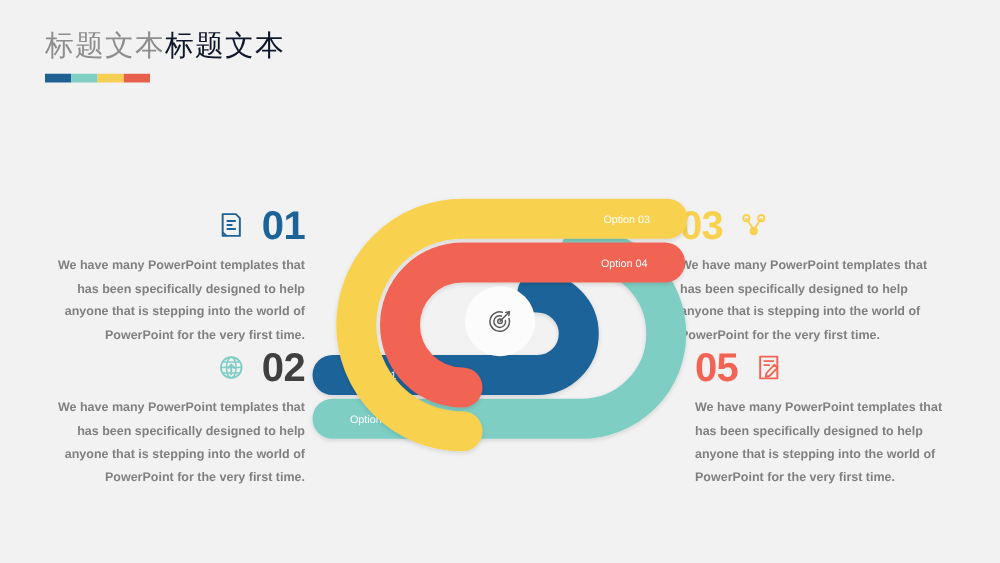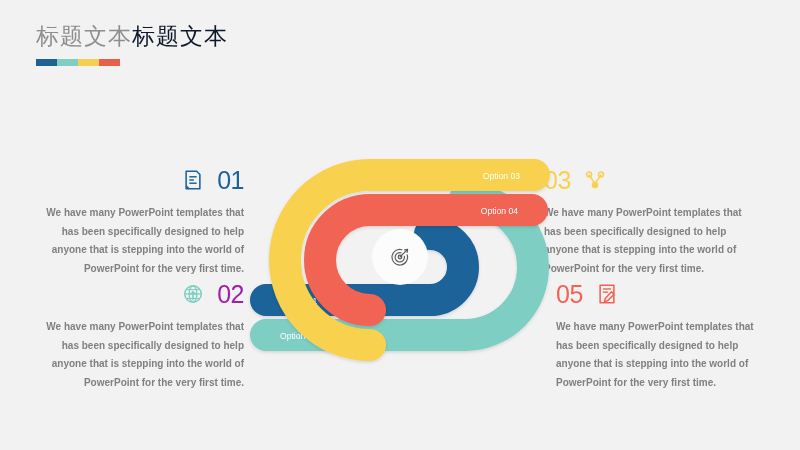--- a/index.html
+++ b/index.html
@@ -48,22 +48,22 @@
   .info-block .head {
     display: flex;
     align-items: center;
     gap: 13px;
     height: 34px;
   }
   .info-block.right .head { justify-content: flex-start; }
   .info-block.left  .head { justify-content: flex-end; }
 
   .info-block .num {
-    font-size: 25px;
-    font-weight: normal;
+    font-size: 32px;
+    font-weight: bold;
     letter-spacing: -0.5px;
     line-height: 1;
   }
   .info-block .ico {
     width: 22px;
     height: 22px;
     display: block;
     flex: 0 0 22px;
   }
   .info-block .body {
@@ -132,21 +132,21 @@
     <span class="ico">
       <svg viewBox="0 0 24 24" width="22" height="22">
         <circle cx="12" cy="12" r="9" fill="none" stroke="#7ecec4" stroke-width="1.6"></circle>
         <ellipse cx="12" cy="12" rx="4.2" ry="9" fill="none" stroke="#7ecec4" stroke-width="1.4"></ellipse>
         <line x1="3" y1="12" x2="21" y2="12" stroke="#7ecec4" stroke-width="1.4"></line>
         <line x1="4.6" y1="7.2" x2="19.4" y2="7.2" stroke="#7ecec4" stroke-width="1.2"></line>
         <line x1="4.6" y1="16.8" x2="19.4" y2="16.8" stroke="#7ecec4" stroke-width="1.2"></line>
         <path d="M12 18 V9.5 M12 9.5 L9.4 12.2 M12 9.5 L14.6 12.2" fill="none" stroke="#7ecec4" stroke-width="1.7" stroke-linecap="round" stroke-linejoin="round"></path>
       </svg>
     </span>
-    <span class="num" style="color:#a21caf">02</span>
+    <span class="num" style="color:#404040">02</span>
   </div>
   <div class="body">We have many PowerPoint templates that has been specifically designed to help anyone that is stepping into the world of PowerPoint for the very first time.</div>
 </div>
 
 <div class="info-block right" id="block-03">
   <div class="head">
     <span class="num" style="color:#f8d14f">03</span>
     <span class="ico">
       <svg viewBox="0 0 24 24" width="22" height="22">
         <path d="M5.5 6.5 L12 16 L18.5 6.5" fill="none" stroke="#f8d14f" stroke-width="1.7" stroke-linecap="round" stroke-linejoin="round"></path>

